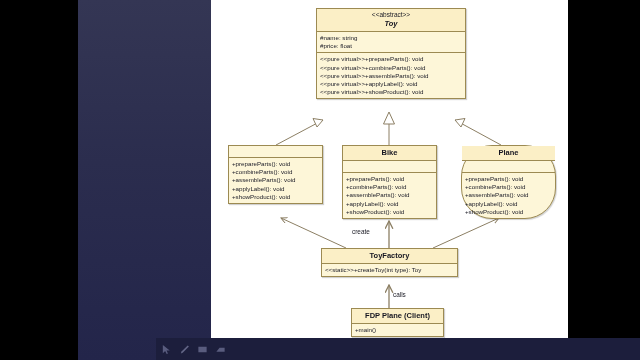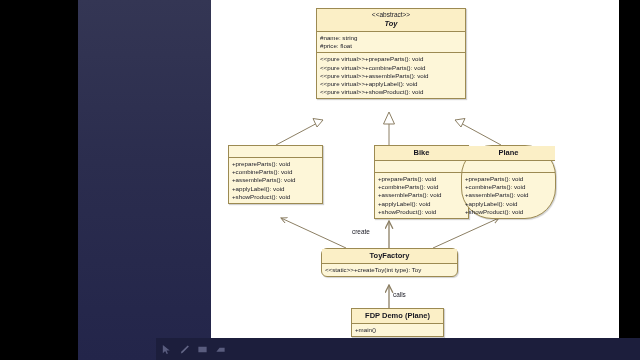--- a/index.html
+++ b/index.html
@@ -14,21 +14,21 @@
   .lb-left{left:0;width:78px;}
   .lb-right{right:0;width:77px;}
 
   .player{
     position:absolute;left:78px;top:0;width:485px;height:360px;
     background:linear-gradient(180deg,#343654 0%,#2b2d4e 45%,#23254a 100%);
   }
 
   
   .canvas{
-    position:absolute;left:133px;top:0;width:408px;height:360px;
+    position:absolute;left:133px;top:0;width:357px;height:360px;
     background:#ffffff;
   }
 
   
   .controlbar{
     position:absolute;left:78px;bottom:0;width:485px;height:22px;
     background:#1c1e3c;
   }
   .ctrl-icons{
     position:absolute;left:0;top:0;height:22px;width:140px;
@@ -147,21 +147,21 @@
         <div class="attrs"></div>
         <div class="ops">
           <div class="row">+prepareParts(): void</div>
           <div class="row">+combineParts(): void</div>
           <div class="row">+assembleParts(): void</div>
           <div class="row">+applyLabel(): void</div>
           <div class="row">+showProduct(): void</div>
         </div>
       </div>
 
-      <div class="uml" style="left:131px;top:145px;width:95px;margin-left:32px;">
+      <div class="uml" style="left:131px;top:145px;width:95px;">
         <div class="hdr">
           <span class="cname">Bike</span>
         </div>
         <div class="attrs"></div>
         <div class="ops">
           <div class="row">+prepareParts(): void</div>
           <div class="row">+combineParts(): void</div>
           <div class="row">+assembleParts(): void</div>
           <div class="row">+applyLabel(): void</div>
           <div class="row">+showProduct(): void</div>
@@ -175,32 +175,32 @@
         <div class="attrs"></div>
         <div class="ops">
           <div class="row">+prepareParts(): void</div>
           <div class="row">+combineParts(): void</div>
           <div class="row">+assembleParts(): void</div>
           <div class="row">+applyLabel(): void</div>
           <div class="row">+showProduct(): void</div>
         </div>
       </div>
 
-      <div class="uml" style="left:110px;top:248px;width:137px;border-radius:6px;">
+      <div class="uml" style="left:110px;top:248px;width:137px;">
         <div class="hdr">
           <span class="cname">ToyFactory</span>
         </div>
         <div class="ops">
           <div class="row">&lt;&lt;static&gt;&gt;+createToy(int type): Toy</div>
         </div>
       </div>
 
       <div class="uml" style="left:140px;top:308px;width:93px;">
         <div class="hdr">
-          <span class="cname">FDP Demo (Plane)</span>
+          <span class="cname">FDP Plane (Client)</span>
         </div>
         <div class="ops">
           <div class="row">+main()</div>
         </div>
       </div>
 
       <div class="edgelabel" style="left:141px;top:228px;">create</div>
       <div class="edgelabel" style="left:182px;top:291px;">calls</div>
 
     </div>

